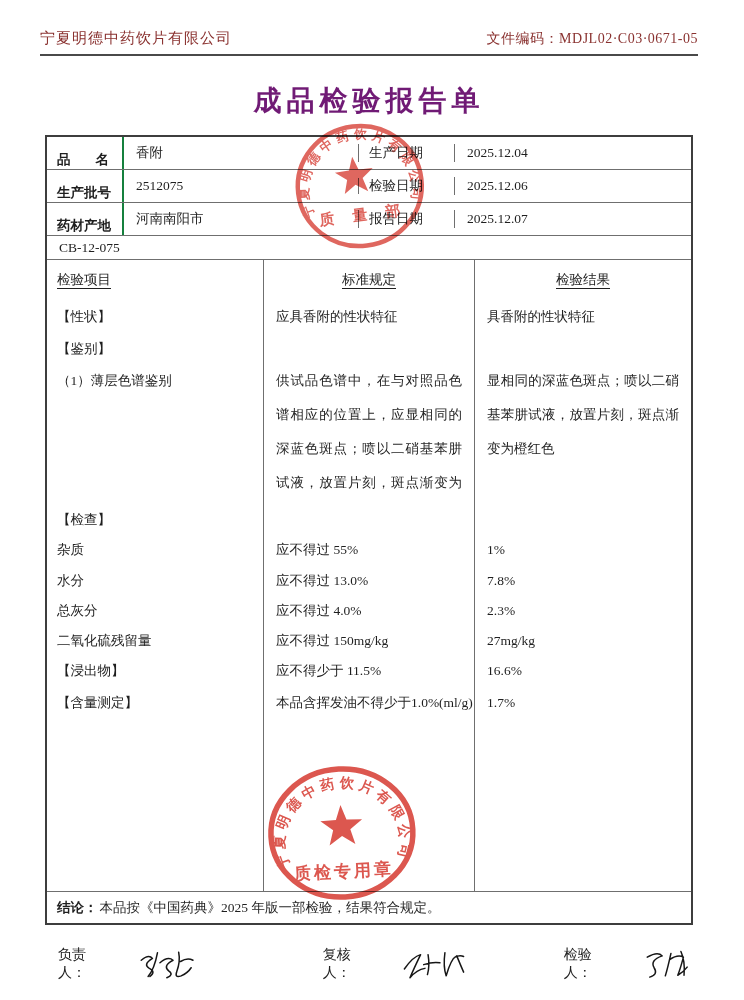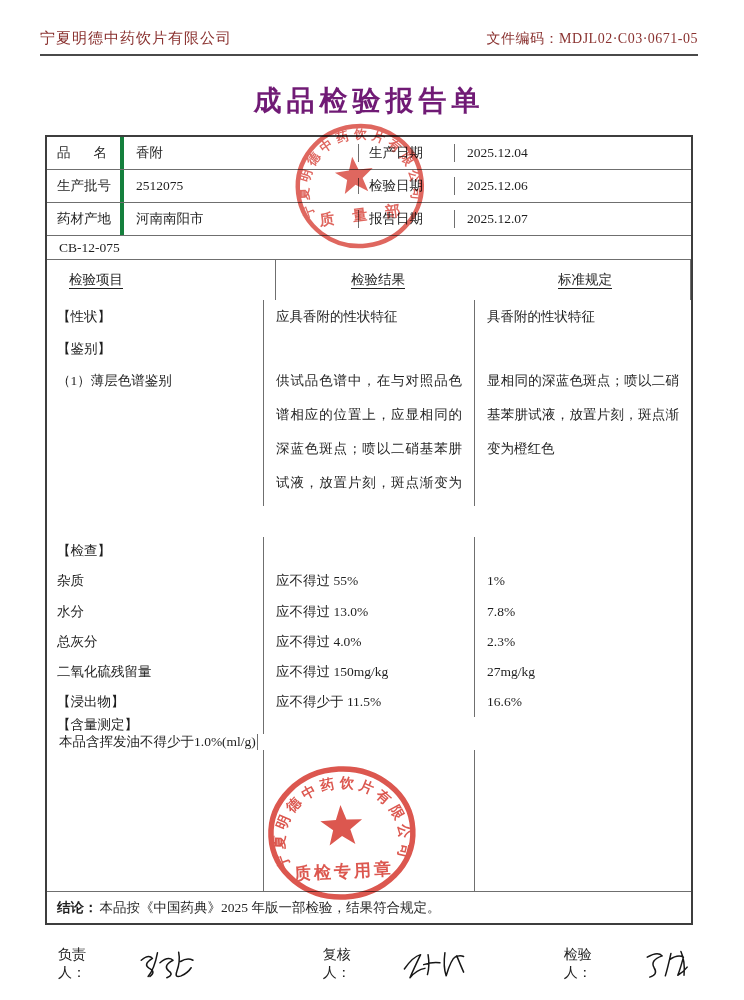--- a/index.html
+++ b/index.html
@@ -23,42 +23,42 @@
            font-size:28px; font-weight:700; letter-spacing:5px; color:#701a75; }
 
   
   .tbl { position:absolute; left:45px; top:135px; width:648px; height:790px;
          border:2px solid #3d3d3d; display:flex; flex-direction:column; font-size:13.5px; }
   .row { display:flex; flex:0 0 auto; }
   .cell { overflow:hidden; white-space:nowrap; }
 
   
   .info-row { height:33px; border-bottom:1px solid #6f6f6f; align-items:center; }
-  .c-lab1 { width:77px; padding:0 13px 0 10px; border-right:4px solid #15803d;
-            text-align:justify; text-align-last:justify; height:100%; display:flex; align-items:center; }
+  .c-lab1 { width:77px; padding:0 13px 0 10px; border-right:2px solid #15803d;
+            text-align:justify; text-align-last:justify; height:100%; display:flex; align-items:flex-end;font-weight:bold; }
   .c-lab1 span{ width:100%; text-align:justify; text-align-last:justify; display:inline-block; }
   .c-val1 { width:235px; padding-left:12px; border-right:1px solid #6f6f6f; display:flex; align-items:center; }
   .c-lab2 { width:96px;  padding-left:10px; border-right:1px solid #6f6f6f; display:flex; align-items:center; }
   .c-val2 { flex:1; padding-left:12px; display:flex; align-items:center; }
   .reportno-row { height:24px; border-bottom:1px solid #6f6f6f; align-items:center; }
   .c-repl { width:312px; padding-left:10px; border-right:1px solid #6f6f6f; height:100%; display:flex; align-items:center; }
   .c-repv { flex:1; padding-left:12px; display:flex; align-items:center; }
 
   
   .c1 { width:217px; padding-left:10px; border-right:1px solid #6f6f6f; }
   .c2 { width:211px; padding:0 12px;    border-right:1px solid #6f6f6f; }
   .c3 { flex:1;      padding:0 12px; }
-  .colhead-row { height:40px;margin-left:12px; }
+  .colhead-row { height:40px; }
   .colhead-row .cell { display:flex; align-items:center; }
   .colhead-row .c2, .colhead-row .c3 { justify-content:center; }
   .colhead-row u { text-underline-offset:4px; }
 
   .b-row .cell { display:flex; align-items:center; }
-  .h34 { height:34px; } .h33 { height:33px;flex-direction:column; } .h31 { height:31px; }
-  .h30 { height:30px; } .h29 { height:29px; } .h28 { height:28px;margin-top:31px; }
+  .h34 { height:34px; } .h33 { height:33px; } .h31 { height:31px; }
+  .h30 { height:30px; } .h29 { height:29px; } .h28 { height:28px; }
   .tlc-row { height:142px; }
   .tlc-row .cell { display:block; white-space:normal; line-height:34px; text-align:justify; }
   .tlc-row .c1 { white-space:nowrap; text-align:left; }
   .filler-row { flex:1 1 auto; }
   .concl-row { height:32px; border-top:1px solid #6f6f6f; align-items:center; display:flex; }
   .concl-row .cell { display:flex; align-items:center; padding-left:10px; width:100%; white-space:nowrap; }
   .concl-label { font-weight:700; margin-right:2px; }
 
   
   .sigs { position:absolute; left:58px; right:40px; top:936px; height:56px;
@@ -114,25 +114,25 @@
       <div class="cell c-val2">2025.12.07</div>
     </div>
     <div class="row reportno-row">
       <div class="cell c-repv">CB-12-075</div>
     </div>
 
     <div class="row colhead-row">
       <div class="cell c1">
           <u>检验项目</u>
         </div>
+      <div class="cell c2">
+          <u>标准规定</u>
+        </div>
       <div class="cell c3">
           <u>检验结果</u>
-        </div>
-      <div class="cell c2">
-          <u>标准规定</u>
         </div>
     </div>
 
     <div class="row b-row h34">
       <div class="cell c1">【性状】</div>
       <div class="cell c2">应具香附的性状特征</div>
       <div class="cell c3">具香附的性状特征</div>
     </div>
     <div class="row b-row h30">
       <div class="cell c1">【鉴别】</div>

